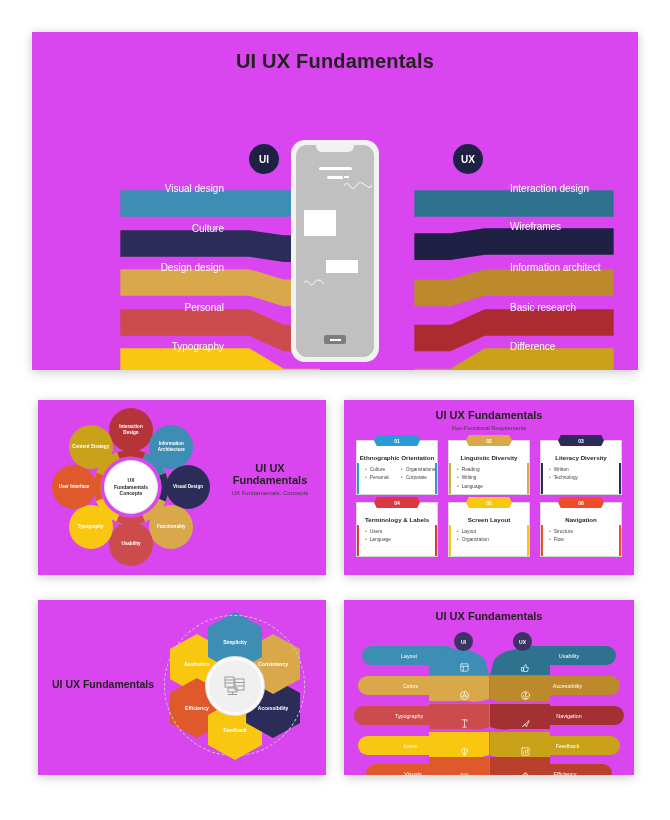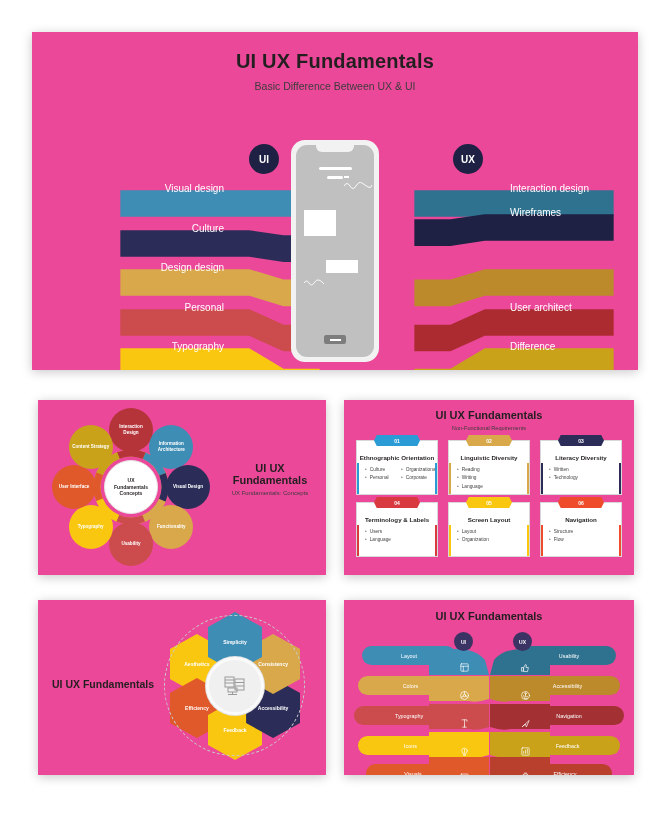--- a/index.html
+++ b/index.html
@@ -6,21 +6,21 @@
   html, body {
     width: 670px; height: 820px;
     background: #ffffff;
     font-family: "Liberation Sans", sans-serif;
     overflow: hidden;
   }
   .page { position: relative; width: 670px; height: 820px; background:#fff; }
 
   .slide {
     position: absolute;
-    background: #ec4899;
+    background: #d946ef;
     box-shadow: 0 2px 10px rgba(0,0,0,0.22);
     overflow: hidden;
   }
 
   
   #slide1 { left: 32px; top: 32px; width: 606px; height: 338px; }
   .s1-title {
     text-align: center; font-size: 20px; font-weight: bold;
     color: #231f20; margin-top: 18px; letter-spacing: .2px;
   }
@@ -164,21 +164,20 @@
   .lobe svg { position:absolute; inset:0; }
   .lobe .ic { position:relative; z-index:2; color:#fff; }
 </style>
 </head>
 <body>
 
 <div class="page">
 
   <div class="slide" id="slide1">
     <div class="s1-title">UI UX Fundamentals</div>
-    <div class="s1-sub">Basic Difference Between UX &amp; UI</div>
 
     <div id="ribbons-left">
         <div class="ribbon left" style="top: 141px;">
           <svg width="232" height="61" viewBox="0 -20 232 71">
             <path d="M0,0 L150,0 L190,0 L232,0 L232,31 L190,31 L150,31 L0,31 Z" fill="#3d8db5"></path>
           </svg>
           <span>Visual design</span>
         </div>
         <div class="ribbon left" style="top: 180.6px;">
           <svg width="232" height="61" viewBox="0 -20 232 71">
@@ -205,36 +204,37 @@
           <span>Typography</span>
         </div>
       </div>
     <div id="ribbons-right">
         <div class="ribbon right" style="top: 141px;">
           <svg width="232" height="61" viewBox="0 -20 232 71">
             <path d="M232,0 L82,0 L42,0 L0,0 L0,31 L42,31 L82,31 L232,31 Z" fill="#2f728f"></path>
           </svg>
           <span>Interaction design</span>
         </div>
-        <div class="ribbon right" style="top: 165px; text-align: right;">
+        <div class="ribbon right" style="top: 179px; text-align: right;">
           <svg width="232" height="61" viewBox="0 -20 232 71">
             <path d="M232,0 L82,0 L42,6 L0,6 L0,37 L42,37 L82,31 L232,31 Z" fill="#1e2044"></path>
           </svg>
           <span>Wireframes</span>
         </div>
         <div class="ribbon right" style="top: 220.2px;">
           <svg width="232" height="61" viewBox="0 -20 232 71">
             <path d="M232,0 L82,0 L42,12 L0,12 L0,43 L42,43 L82,31 L232,31 Z" fill="#bc8a2b"></path>
           </svg>
+          <span>Information architect</span>
         </div>
         <div class="ribbon right" style="top: 259.8px;">
           <svg width="232" height="61" viewBox="0 -20 232 71">
             <path d="M232,0 L82,0 L42,18 L0,18 L0,49 L42,49 L82,31 L232,31 Z" fill="#ab2b30"></path>
           </svg>
-          <span>User architect</span>
+          <span>Basic research</span>
         </div>
         <div class="ribbon right" style="top: 299.4px;">
           <svg width="232" height="61" viewBox="0 -20 232 71">
             <path d="M232,0 L82,0 L42,24 L0,24 L0,55 L42,55 L82,31 L232,31 Z" fill="#c9a21a"></path>
           </svg>
           <span>Difference</span>
         </div>
       </div>
 
     <div class="phone-wrap">

